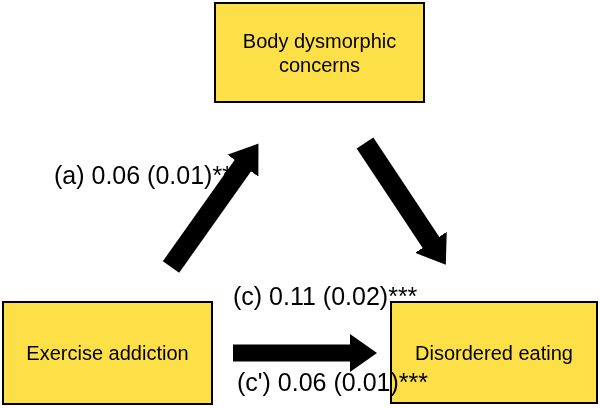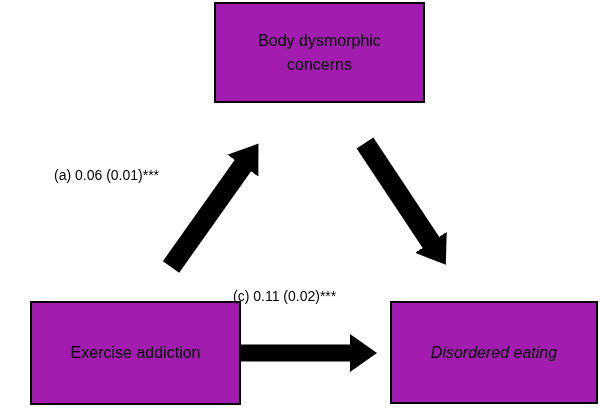--- a/index.html
+++ b/index.html
@@ -19,35 +19,35 @@
   .arrow-layer {
     position: absolute;
     left: 0;
     top: 0;
     width: 600px;
     height: 408px;
   }
   .node-box {
     position: absolute;
     border: 2px solid #000000;
-    background: #a21caf;
+    background: #fde047;
     display: flex;
     align-items: center;
     justify-content: center;
     text-align: center;
-    font-size: 16px;
+    font-size: 20px;
     line-height: 24px;
     box-sizing: border-box;
   }
   .node-mediator  { left: 214px; top: 2px;   width: 211px; height: 101px; padding: 0 18px; }
-  .node-predictor { left: 2px;   top: 301px; width: 211px; height: 104px; margin-left: 28px; }
-  .node-outcome   { left: 390px; top: 301px; width: 208px; height: 103px; font-style: italic; }
+  .node-predictor { left: 2px;   top: 301px; width: 211px; height: 104px; }
+  .node-outcome   { left: 390px; top: 301px; width: 208px; height: 103px; }
   .coef-label {
     position: absolute;
-    font-size: 14px;
+    font-size: 25px;
     line-height: 23px;
     white-space: nowrap;
     text-align: center;
   }
   .label-a      { left: 54px;  top: 164px; }
   .label-b      { left: 446px; top: 164px; }
   .label-c      { left: 233px; top: 285px; }
   .label-cprime { left: 237px; top: 371px; }
 </style>
 </head>
@@ -76,14 +76,15 @@
 
   <div class="node-box node-outcome">
     <span>Disordered eating</span>
   </div>
 
   <div class="coef-label label-a">(a) 0.06 (0.01)***</div>
 
 
   <div class="coef-label label-c">(c) 0.11 (0.02)***</div>
 
+  <div class="coef-label label-cprime">(c') 0.06 (0.01)***</div>
 
 </div>
 
 </body></html>

